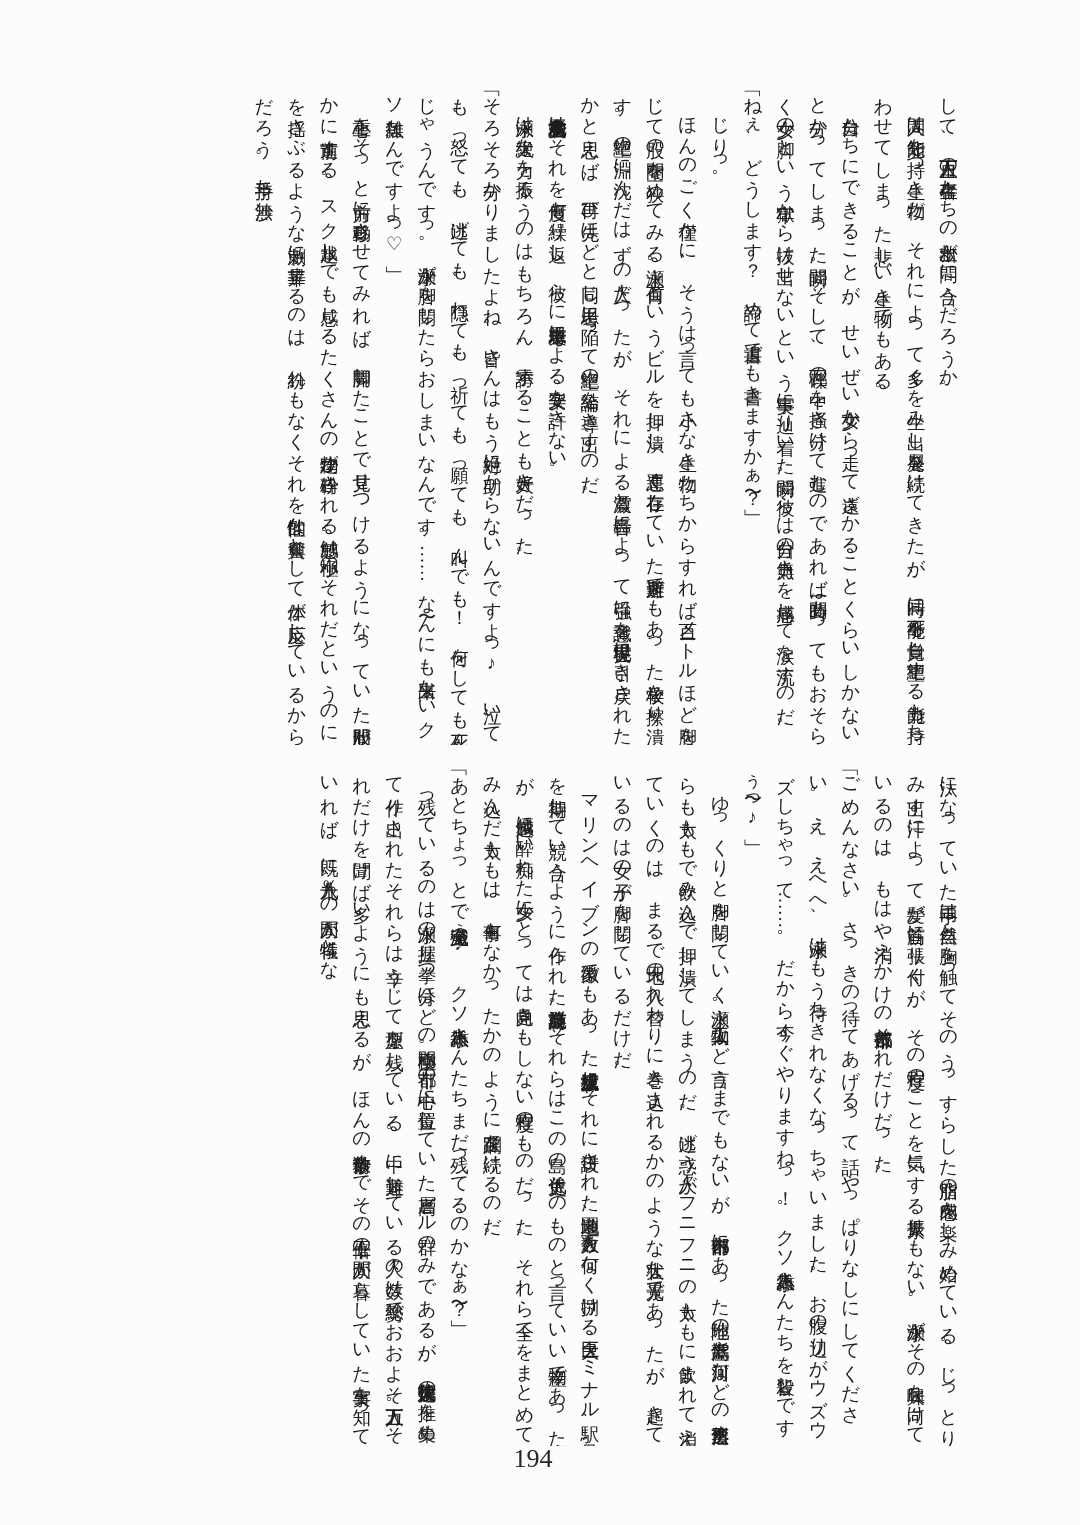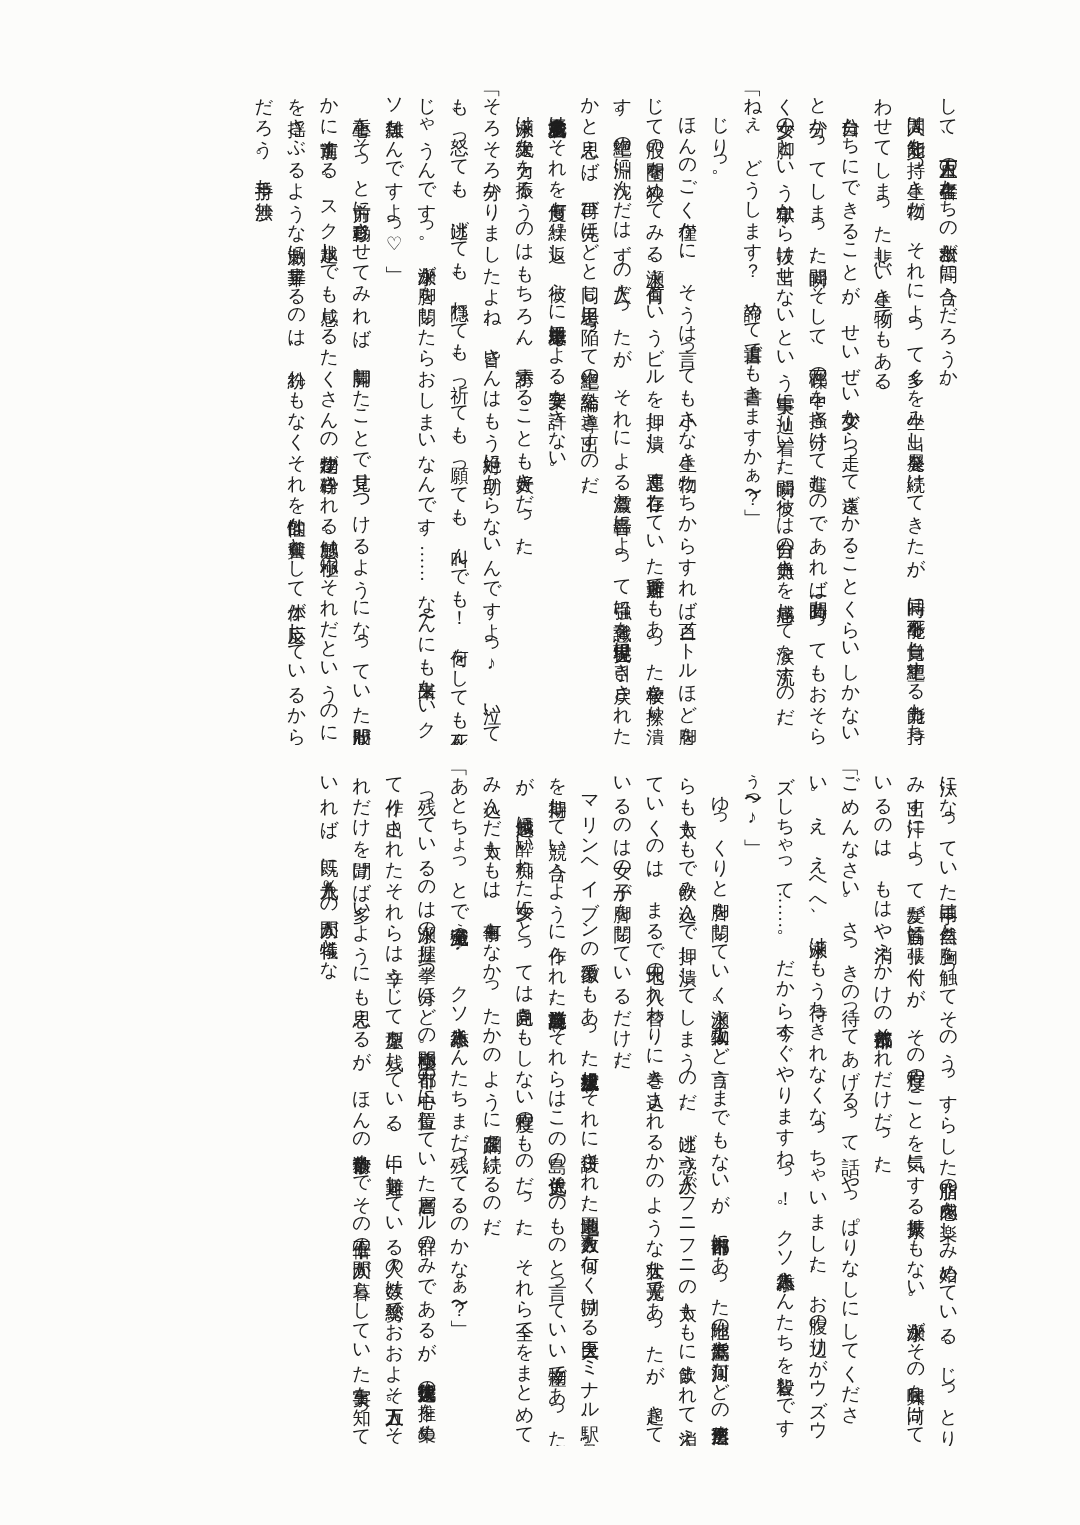--- a/index.html
+++ b/index.html
@@ -75,14 +75,15 @@
 
   <div class="vtext block-bottom">
     <p>汰になっていた両手は自然と胸を触ってそのうっすらした脂肪の肉感を楽しみ始めている。じっとり染み出す汗によって髪が首筋に張り付くが、その程度のことを気にする素振りもない。瀬永がその興味を向けているのは、もはや消えかけの都市残部それだけだった。</p>
     <p>「ごめんなさい。さっきの待ってあげるって話、やっぱりなしにしてください。え、えへへ、瀬永はもう待ちきれなくなっちゃいました。お腹の辺りがウズウズしちゃって……。だから今すぐやりますねっ！。クソ雑魚小人さんたちを皆殺しですぅ〜っ♪」</p>
     <p class="indent">ゆっくりと脚を閉じていく瀬永。人工物など言うまでもないが、都市内部にあった陸地の高低差や河川などの自然造形すらも太ももで飲み込んで押し潰してしまうのだ。逃げ惑う人々がフニフニの太ももに飲まれて消えていくのは、まるで天地の入れ替わりに巻き込まれるかのような壮大な光景であったが、起きているのは女の子が脚を閉じているだけだ。</p>
     <p class="indent">マリンヘイブンの象徴でもあった大規模水泳競技上、それに併設された遊園地、数万人を何なく捌ける巨大ターミナル駅、客足を期待して競い合うように作られた商業施設群。それらはこの島の近代史そのものと言っていい産物であったが、優越感に酔い痴れた少女にとっては見向きもしない程度のものだった。それら全てをまとめて飲み込んだ太ももは、何事もなかったかのように蹂躙を続けるのだ。</p>
     <p>「あとちょっとで完全殲滅ぅ♪　クソ雑魚小人さんたちまだ残ってるのかなぁ〜？」</p>
     <p class="indent">残っているのは瀬永の握り拳一つ分ほどの極小空間。都市の中心に位置していた高層ビル群のみであるが、近代建築技術の推を集めて作り出されたそれらは辛うじて原型を残している。中に避難している人々の数は総勢でおおよそ五万人。それだけを聞けば多いようにも思えるが、ほんの数十秒前までその五十倍の人間が暮らしていた事実を知っていれば、既に九十八％の人間が犠牲とな</p>
   </div>
 
+  <div class="page-number">194</div>
 
 </div>
 
 </body></html>

